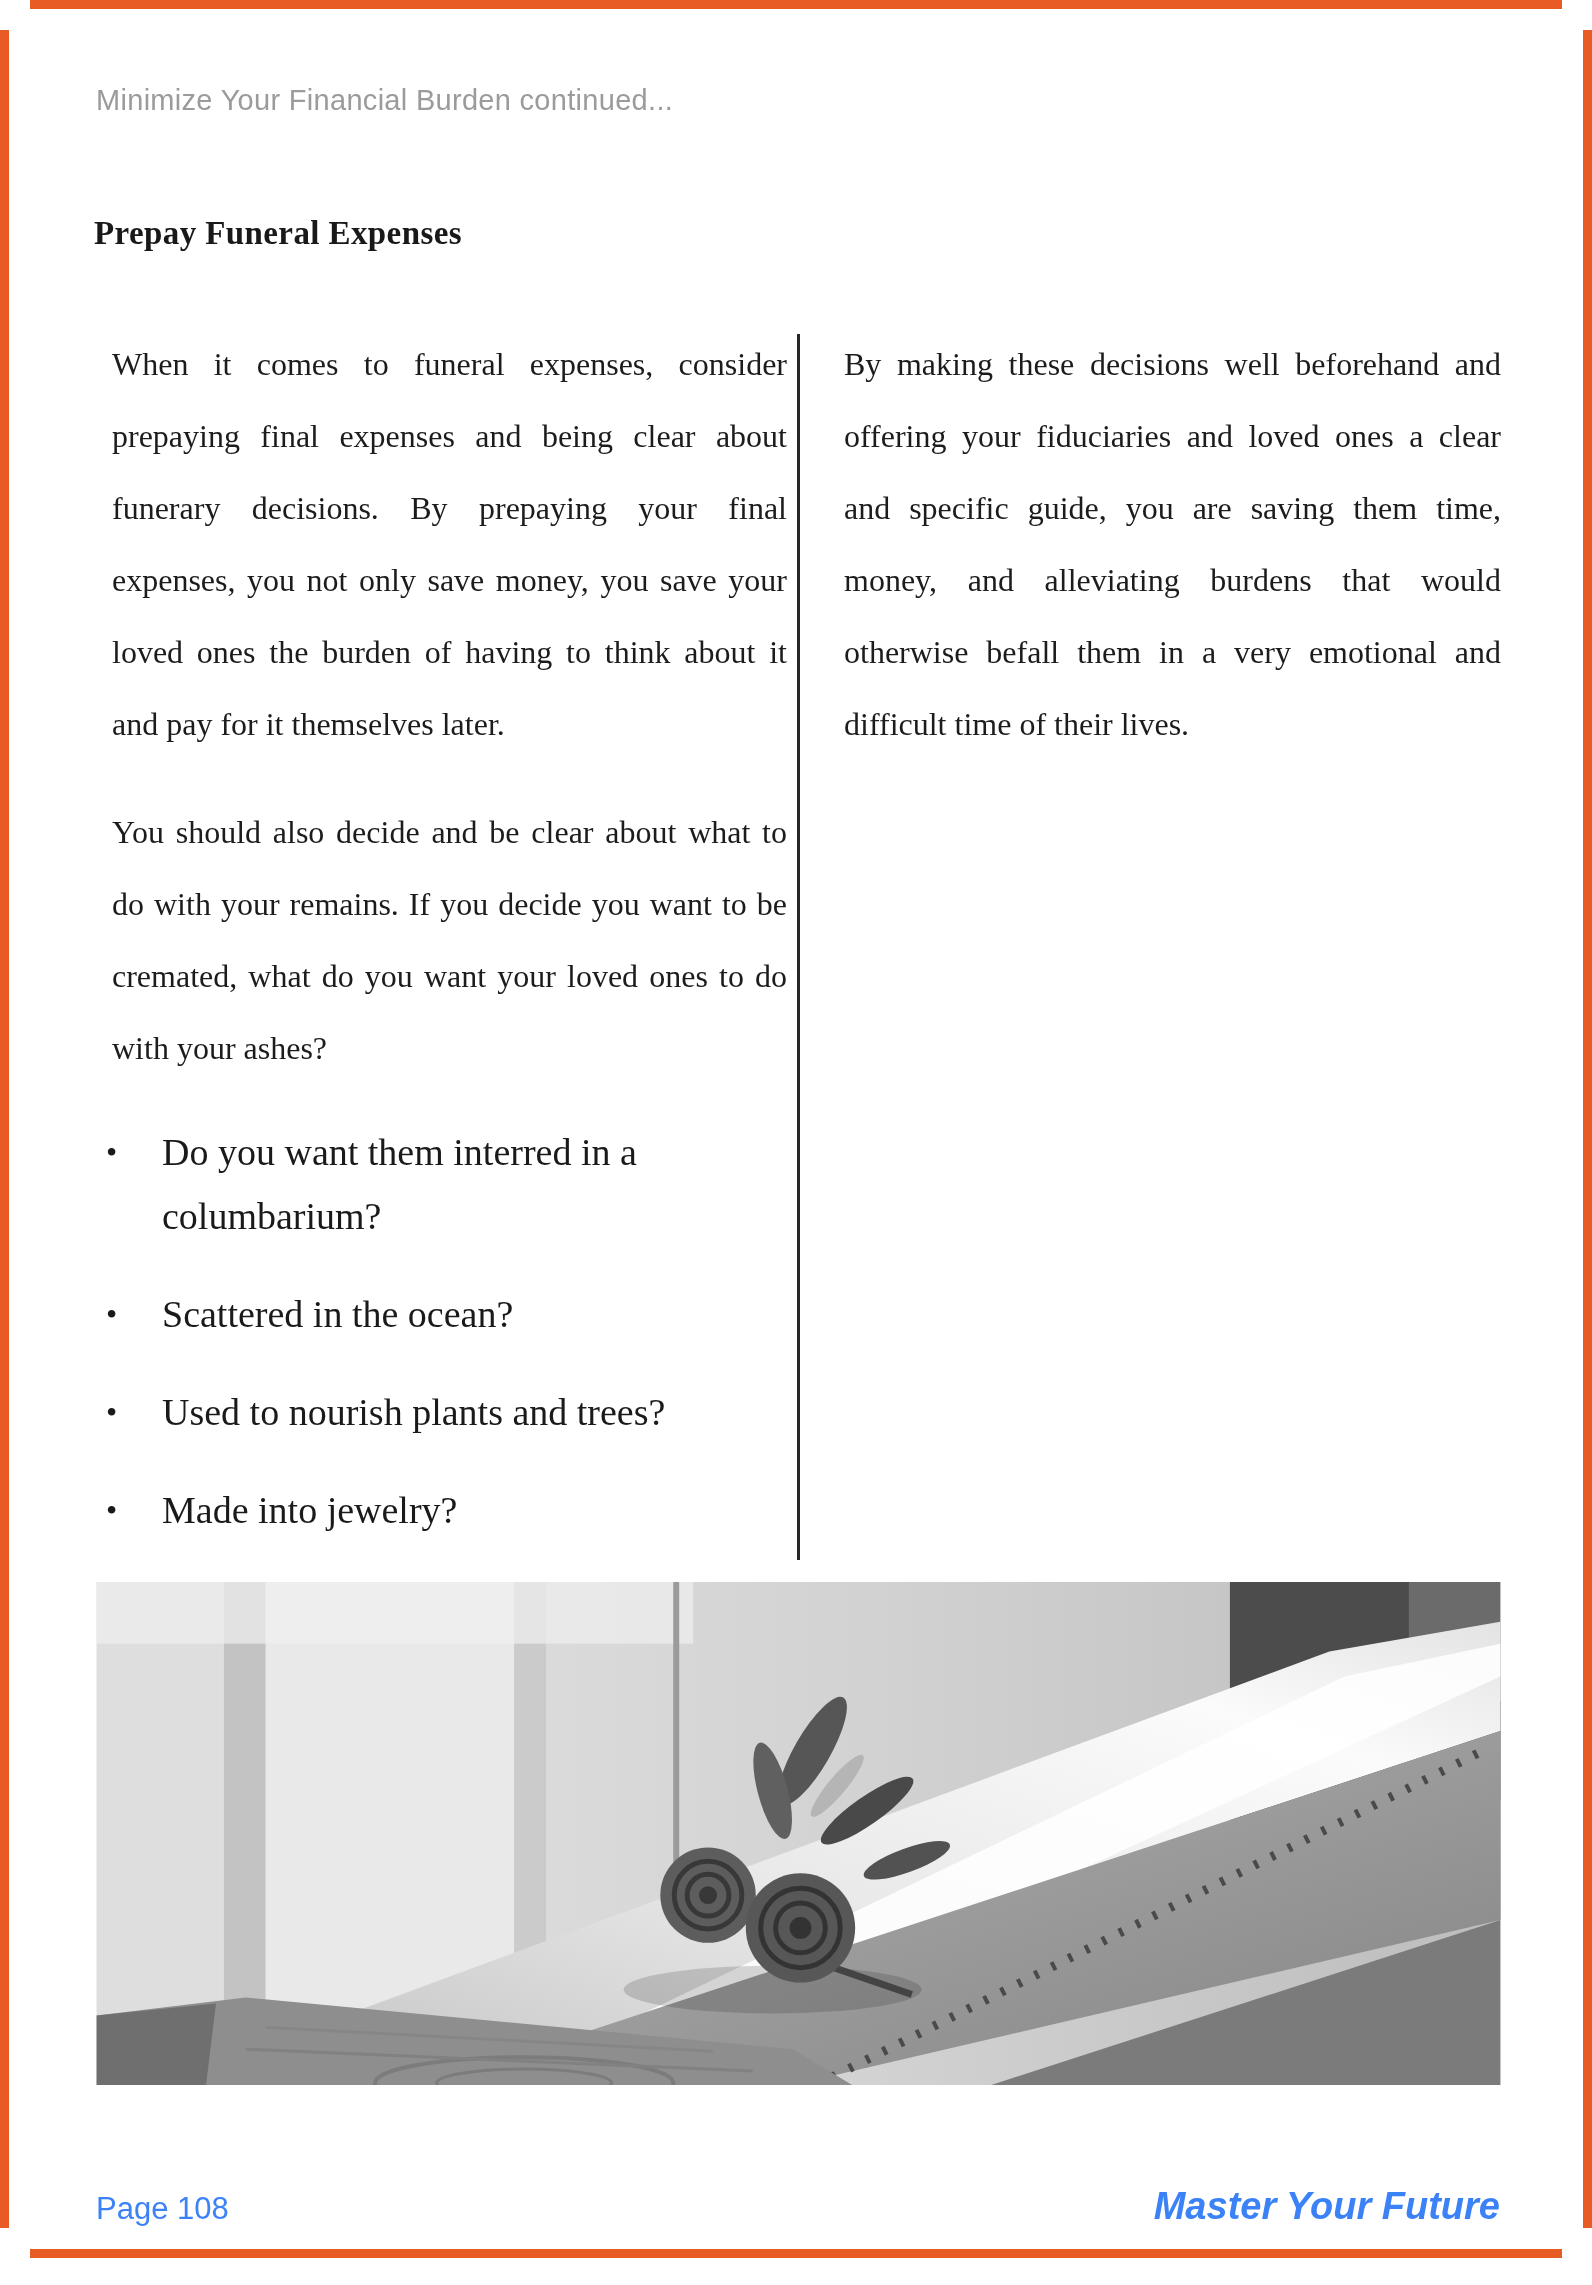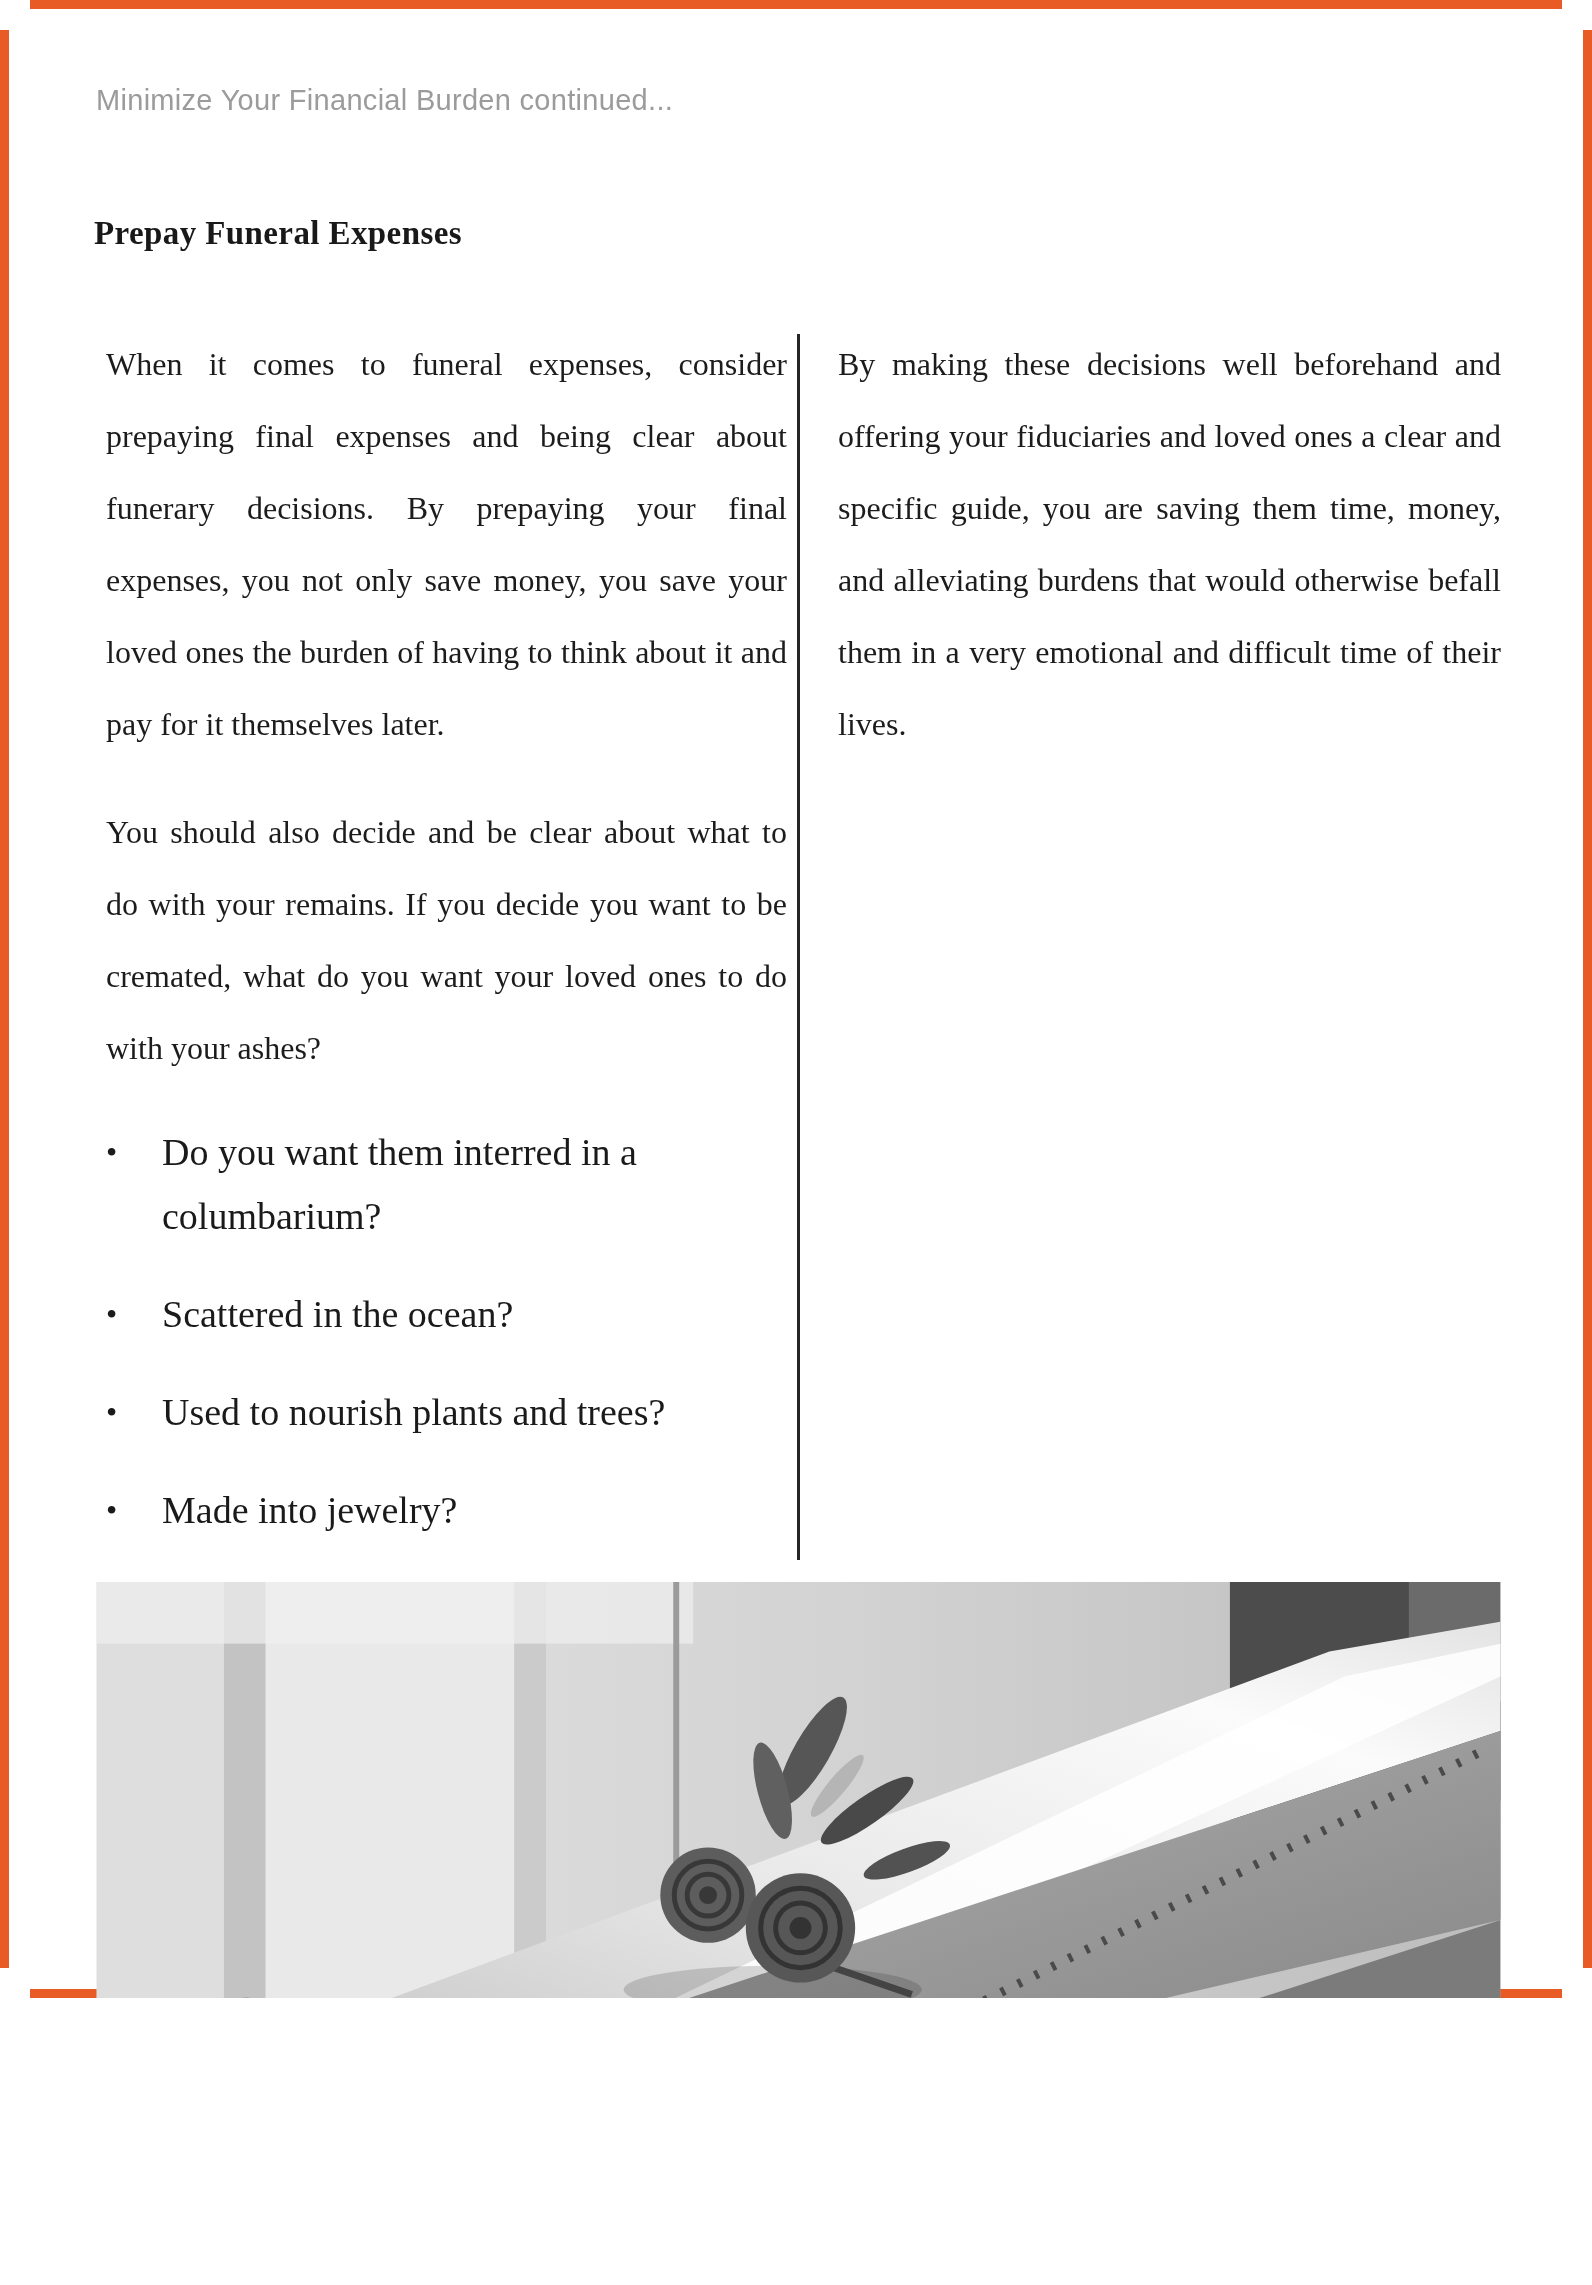--- a/index.html
+++ b/index.html
@@ -1,17 +1,17 @@
 <!DOCTYPE html>
 <html><head>
 <meta charset="utf-8">
 <style>
   html,body{margin:0;padding:0;background:#ffffff;}
   .page{
-    position:relative;width:1592px;height:1998px;background:#ffffff;
+    position:relative;width:1592px;height:2258px;background:#ffffff;
     overflow:hidden;font-family:"Liberation Serif",serif;
   }
   
   .border{position:absolute;background:#e85b25;}
   .b-top{left:30px;right:30px;top:0;height:9px;}
   .b-bottom{left:30px;right:30px;bottom:0;height:9px;}
   .b-left{top:30px;bottom:30px;left:0;width:9px;}
   .b-right{top:30px;bottom:30px;right:0;width:9px;}
 
   .running-header{
@@ -23,21 +23,21 @@
     position:absolute;left:94px;top:215px;margin:0;
     font-family:"Liberation Serif",serif;
     font-size:33px;font-weight:600;color:#191919;letter-spacing:0.4px;
   }
 
   .col{
     position:absolute;top:328px;
     font-size:32px;line-height:72px;color:#1c1c1c;
     text-align:justify;
   }
-  .col p{margin:0 0 36px 10px;}
+  .col p{margin:0 0 36px 16px;}
   .col-left{left:96px;width:691px;}
   .col-right{left:828px;width:673px;}
   .column-divider{
     position:absolute;left:797px;top:334px;width:3px;height:1226px;
     background:#262626;
   }
 
   .bullet-list{list-style:none;margin:14px 0 0 0;padding:0;
     font-size:38px;line-height:64px;text-align:left;color:#1a1a1a;}
   .bullet-item{display:flex;margin:0 0 34px 0;}

